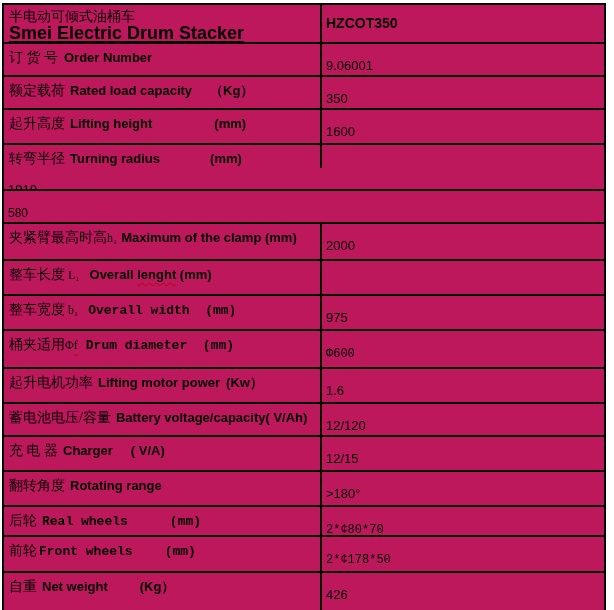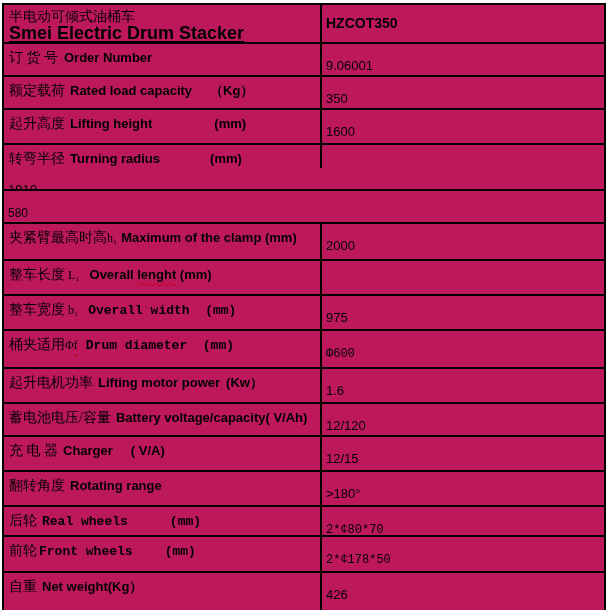--- a/index.html
+++ b/index.html
@@ -44,21 +44,21 @@
   .model{padding-top:9px;}
   
   .h0{height:39px;} .h1{height:33px;} .h2{height:33px;} .h3{height:35px;}
   .h4{height:46px;flex-direction:column;} .h5{height:33px;} .h6{height:37px;} .h7{height:35px;}
   .h8{height:35px;} .h9{height:38px;} .h10{height:35px;} .h11{height:33px;}
   .h12{height:35px;} .h13{height:35px;} .h14{height:30px;} .h15{height:36px;}
   .h16{height:42px;}
   
   .u-kg{margin-left:18px;} .u-lift{margin-left:62px;} .u-turn{margin-left:50px;}
   .u-kw{margin-left:6px;} .u-va{margin-left:18px;} .u-rw{margin-left:42px;}
-  .u-fw{margin-left:32px;} .u-nw{}
+  .u-fw{margin-left:32px;} .u-nw{margin-left:32px;}
   .gap-sym{margin-left:10px;} .gap-en{margin-left:8px;}
 </style>
 </head>
 <body>
 
 <div class="spec-table">
 
   <div class="tr h0">
     <div class="cl title-cl">
       <span class="zh title-zh">半电动可倾式油桶车</span>

